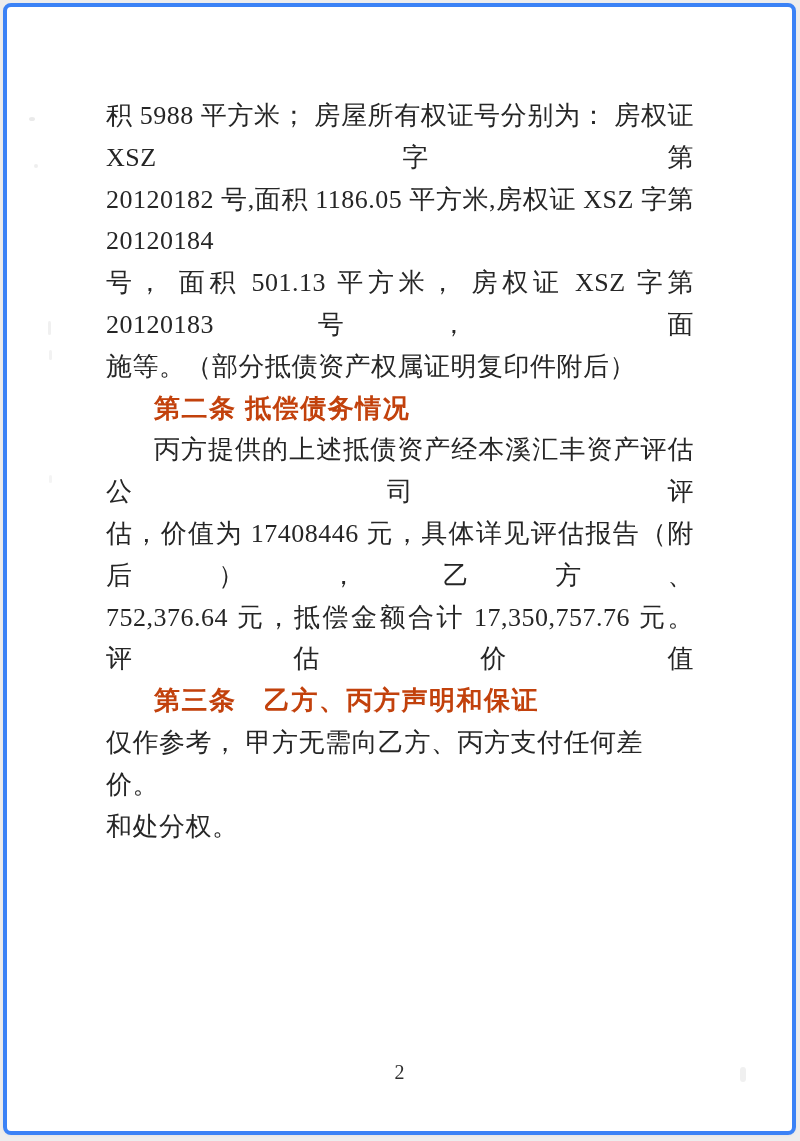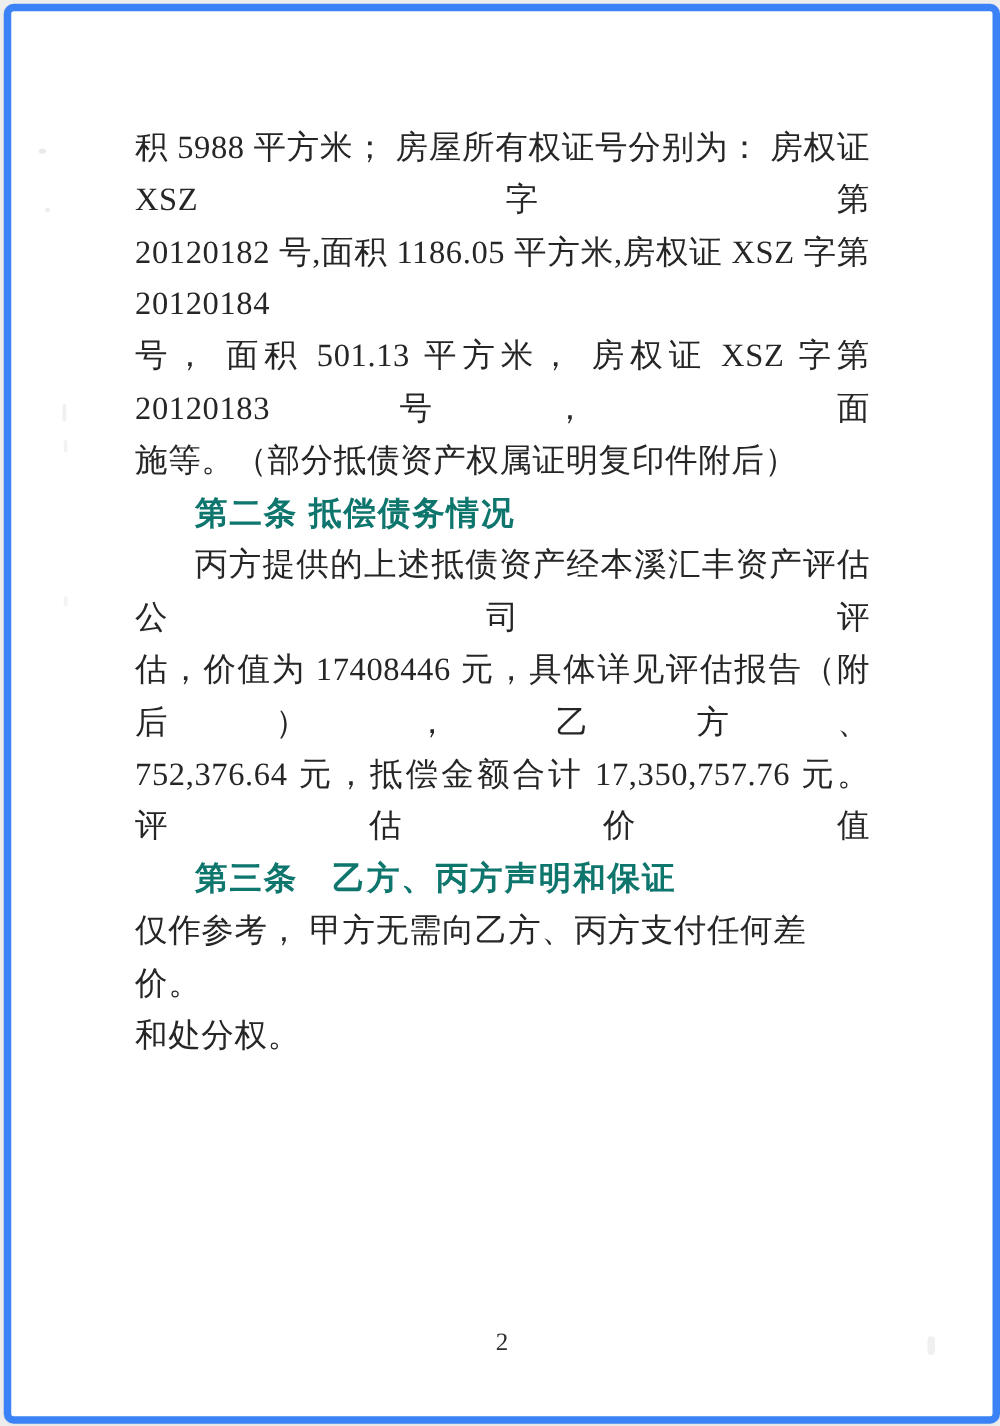--- a/index.html
+++ b/index.html
@@ -11,21 +11,21 @@
     font-family: "Liberation Serif", "DejaVu Serif", serif;
     overflow: hidden;
   }
   .page {
     position: absolute;
     left: 3px;
     top: 3px;
     width: 785px;
     height: 1124px;
     background: #ffffff;
-    border: 6px solid #3b82f6;
+    border: 4px solid #3b82f6;
     border-radius: 8px;
     box-shadow: 0 1px 3px rgba(0,0,0,0.04);
   }
   .content {
     position: absolute;
     left: 99px;
     top: 88px;
     width: 588px;
   }
   .line {
@@ -38,21 +38,21 @@
   .line.justify {
     text-align: justify;
     text-align-last: justify;
   }
   .line.indent {
     text-indent: 48px;
   }
   .line.heading {
     font-family: "Liberation Sans", "DejaVu Sans", sans-serif;
     font-weight: 700;
-    color: #0f766e;
+    color: #c2410c;
     letter-spacing: 1.5px;
   }
   .pagenum {
     position: absolute;
     left: 0;
     right: 0;
     top: 1054px;
     text-align: center;
     font-size: 20px;
     color: #2e2e2e;

